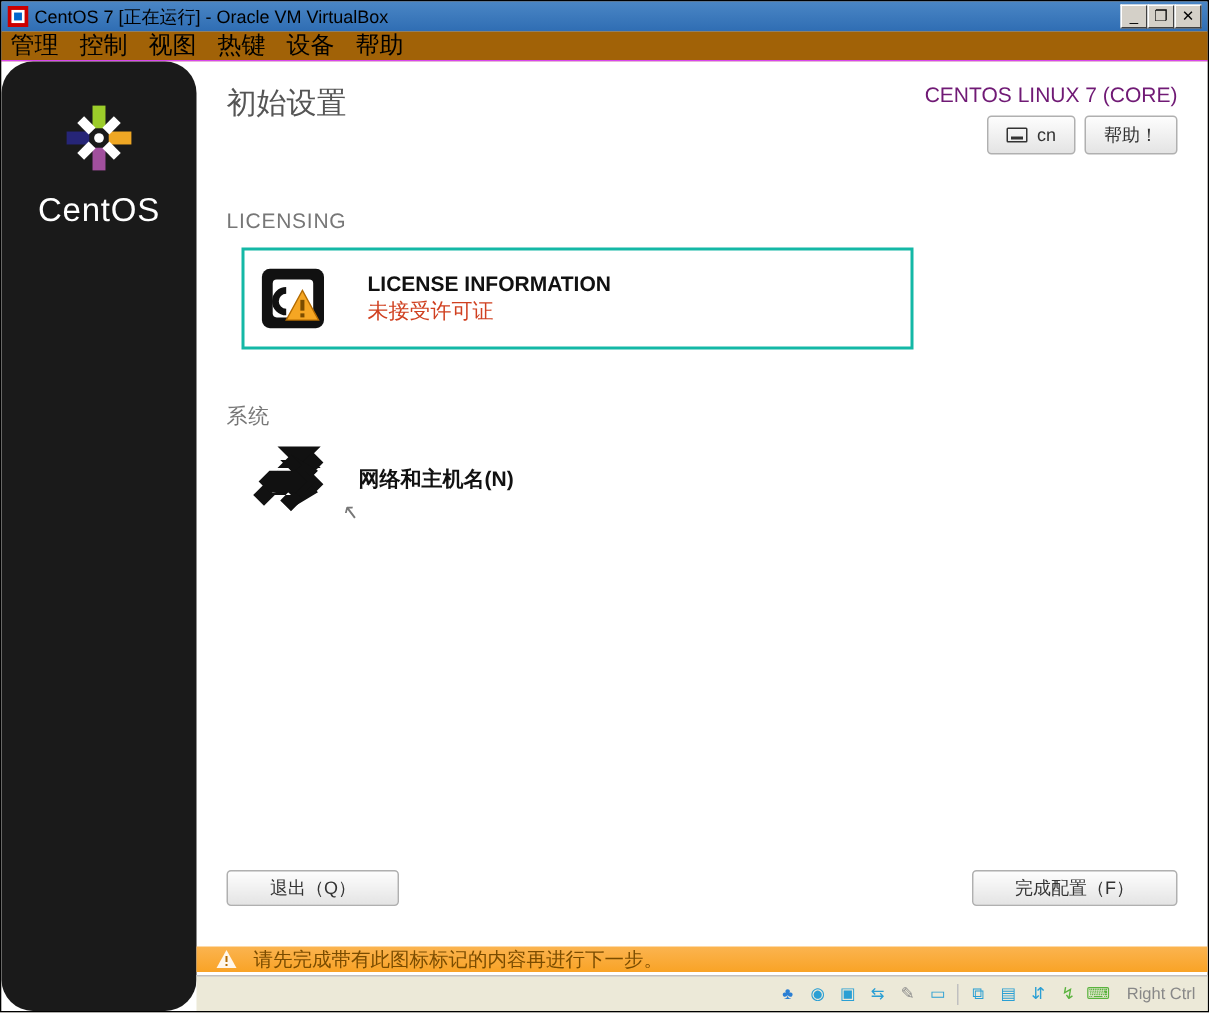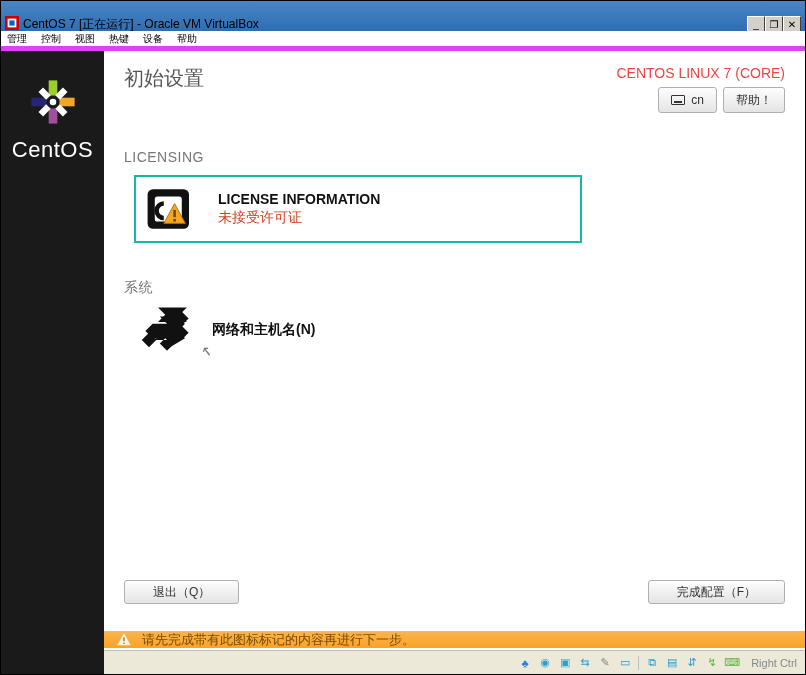--- a/index.html
+++ b/index.html
@@ -1,38 +1,38 @@
 <!DOCTYPE html>
 <html><head>
 <meta charset="utf-8">
 <style>
   * { box-sizing: border-box; margin: 0; padding: 0; }
   body { font-family: "Microsoft YaHei", "SimSun", sans-serif; font-size: 12px; width: 806px; height: 675px; overflow: hidden; background: #d4d0c8; }
 
   
   .vb-window { width: 806px; height: 675px; display: flex; flex-direction: column; border: 1px solid #000; }
-  .vb-titlebar { height: 20px; background: linear-gradient(to bottom,#4a86c5,#2f6db3); display: flex; align-items: flex-start; padding: 15px 4px; gap: 4px; color: #000; }
+  .vb-titlebar { height: 20px; background: linear-gradient(to bottom,#4a86c5,#2f6db3); display: flex; align-items: center; padding: 0 4px; gap: 4px; color: #000; }
   .vb-titlebar .tb-icon { width: 14px; height: 14px; }
   .vb-titlebar .tb-text { flex: 1; font-size: 12px; color:#000; }
   .tb-controls { display: flex; gap: 0; }
   .tb-btn { width: 18px; height: 16px; background: #d4d0c8; border: 1px solid #fff; border-right-color:#404040; border-bottom-color:#404040; display:flex; align-items:center; justify-content:center; font-size:10px; font-family: Arial; }
-  .vb-menu { height: 20px; background: #ffffff; display:flex; align-items:center; padding: 0 6px; gap: 14px; font-size:10px; color:#000; border-bottom:5px solid #d946ef; }
+  .vb-menu { height: 20px; background: #a16207; display:flex; align-items:center; padding: 0 6px; gap: 14px; font-size:16px; color:#000; border-bottom:1px solid #d946ef; }
   .vb-menu span { cursor: default; }
 
   
   .guest { flex: 1; display:flex; flex-direction: row; background: #fff; position: relative; }
-  .sidebar { width: 103px; background: #1a1a1a; display:flex; flex-direction:column; align-items:center; padding-top: 24px; }
+  .sidebar { width: 130px; background: #1a1a1a; display:flex; flex-direction:column; align-items:center; padding-top: 24px; border-radius: 21px; }
   .centos-logo { width: 54px; height: 54px; }
   .brand { color:#fff; margin-top: 8px; font-size: 22px; letter-spacing:0.5px; }
 
   .content { flex:1; display:flex; flex-direction:column; position:relative; padding: 14px 20px 0 20px; }
   .topband { display:flex; justify-content:space-between; align-items:flex-start; }
   .page-title { font-size: 20px; color:#555; }
   .rightgrp { display:flex; flex-direction:column; align-items:flex-end; gap:6px; }
-  .distro { font-size:14px; color:#ef4444; }
+  .distro { font-size:14px; color:#701a75; }
   .distro-controls { display:flex; gap:6px; }
   .pill-btn { height:26px; padding:0 12px; font-size:12px; background:linear-gradient(to bottom,#fdfdfd,#e4e4e4); border:1px solid #b0b0b0; border-radius:3px; display:flex; align-items:center; gap:6px; color:#333; }
   .kbd-icon { width:14px; height:10px; border:1px solid #333; border-radius:1px; position:relative; }
   .kbd-icon::after { content:""; position:absolute; left:2px; right:2px; bottom:1px; height:2px; background:#333; }
 
   .section-label { font-size:14px; color:#777; margin-top: 36px; letter-spacing:0.5px; }
   .spoke-row { display:flex; align-items:center; gap:18px; margin-top:10px; margin-left:16px; }
   .highlight-box { border:2px solid #14b8a6; padding:8px 200px 8px 8px; display:flex; align-items:center; gap:20px; width:fit-content; }
   .lic-icon { width:54px; height:48px; position:relative; }
   .net-icon { width:54px; height:48px; }

